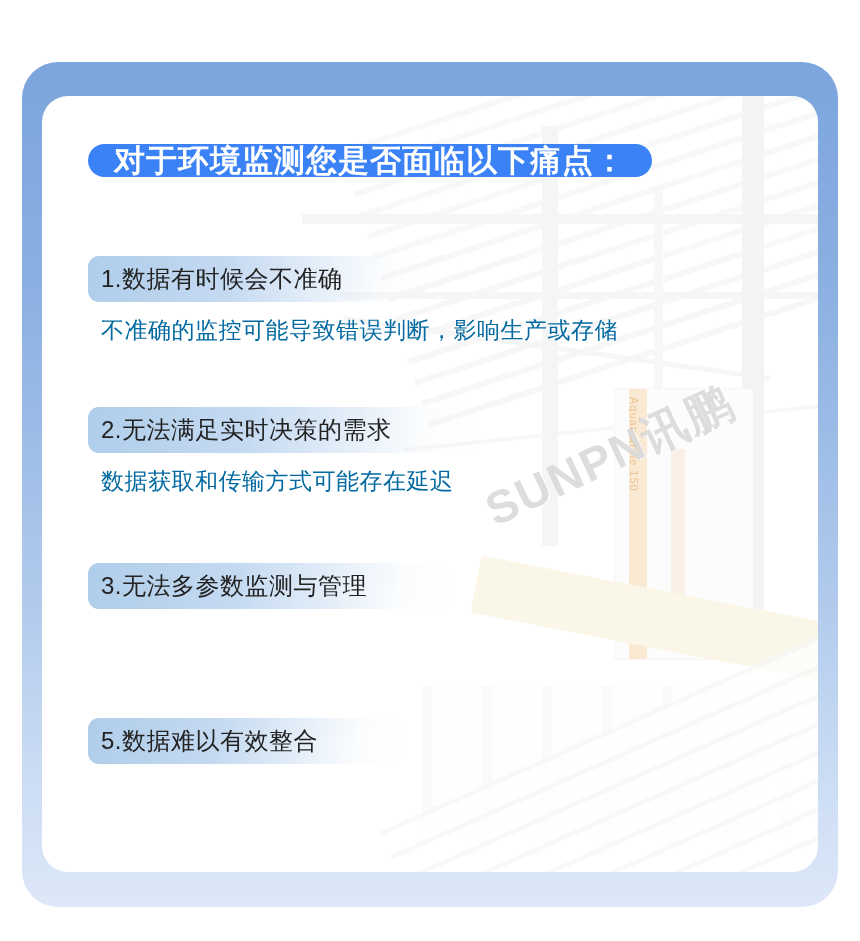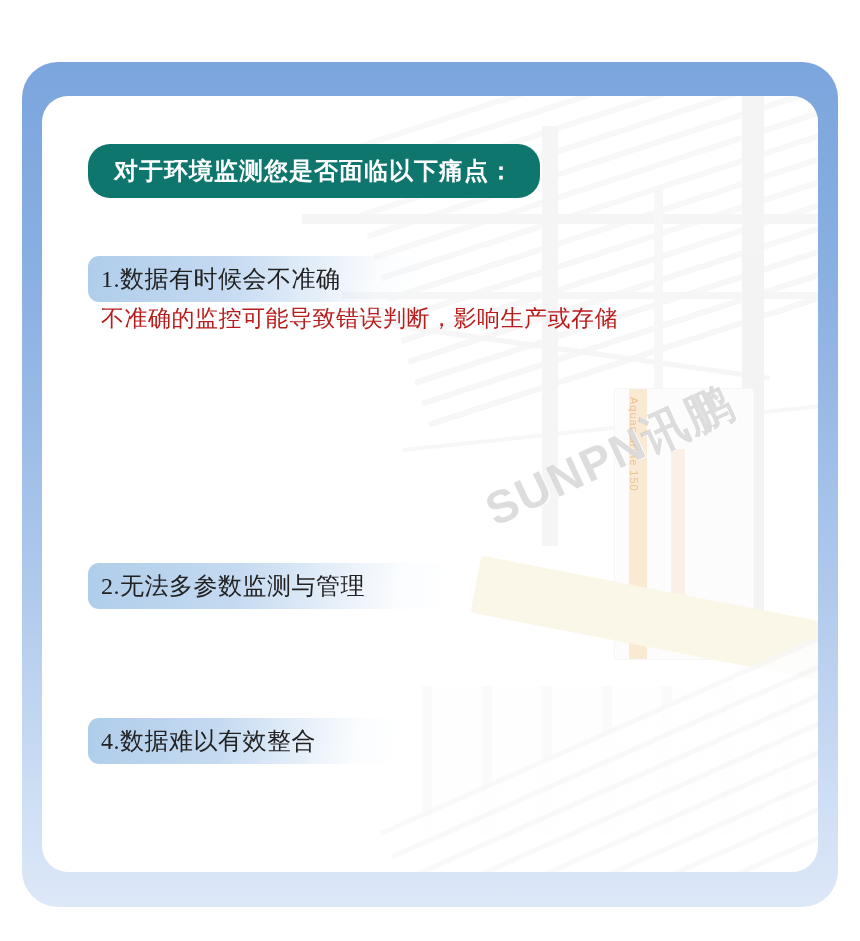--- a/index.html
+++ b/index.html
@@ -63,41 +63,41 @@
   .watermark{
     position:absolute;left:430px;top:310px;width:360px;
     transform:rotate(-25deg);
     font-size:46px;font-weight:bold;color:rgba(150,150,150,0.32);
     text-shadow:1px 1px 0 rgba(255,255,255,0.9);
     letter-spacing:2px;white-space:nowrap;
   }
   
   .content{position:absolute;inset:0;}
   .header-pill{
-    position:absolute;left:46px;top:48px;height:54px;
+    position:absolute;left:46px;top:48px;height:33px;
     display:inline-flex;align-items:center;
     padding:0 26px;border-radius:22px;
-    background:#0f766e;
-    color:#ffffff;font-size:24px;font-weight:bold;letter-spacing:1px;
+    background:#3b82f6;
+    color:#ffffff;font-size:31px;font-weight:bold;letter-spacing:1px;
   }
-  .pain-item{position:absolute;left:46px;font-family:Liberation Serif, serif;}
+  .pain-item{position:absolute;left:46px;}
   .pain-item.p1{top:160px;}
   .pain-item.p2{top:311px;}
   .pain-item.p3:{}
   .pain-item.p3{top:467px;}
   .pain-item.p4{top:622px;}
   .pain-title{
     display:inline-block;
     padding:7px 84px 7px 13px;border-radius:11px;
     background:linear-gradient(98deg,#AFCDEA 0%,#C5DAF1 42%,rgba(236,244,251,0.25) 85%,rgba(255,255,255,0) 100%);
     font-size:24px;color:#222222;letter-spacing:0.5px;white-space:nowrap;
   }
   .pain-desc{
-    margin:1px 0 0 13px;
-    font-size:23px;color:#b91c1c;letter-spacing:0.5px;white-space:nowrap;
+    margin:13px 0 0 13px;
+    font-size:23px;color:#0369a1;letter-spacing:0.5px;white-space:nowrap;
   }
 </style>
 </head>
 <body>
 
 <div>
 
   <div class="outer-frame"></div>
 
   <div class="card">
@@ -125,24 +125,28 @@
 
     <div class="content">
 
       <div class="header-pill">对于环境监测您是否面临以下痛点：</div>
 
       <div class="pain-item p1">
         <div class="pain-title">1.数据有时候会不准确</div>
         <div class="pain-desc">不准确的监控可能导致错误判断，影响生产或存储</div>
       </div>
 
+      <div class="pain-item p2">
+        <div class="pain-title">2.无法满足实时决策的需求</div>
+        <div class="pain-desc">数据获取和传输方式可能存在延迟</div>
+      </div>
 
       <div class="pain-item p3">
-        <div class="pain-title">2.无法多参数监测与管理</div>
+        <div class="pain-title">3.无法多参数监测与管理</div>
       </div>
 
       <div class="pain-item p4">
-        <div class="pain-title">4.数据难以有效整合</div>
+        <div class="pain-title">5.数据难以有效整合</div>
       </div>
 
     </div>
   </div>
 </div>
 
 </body></html>

